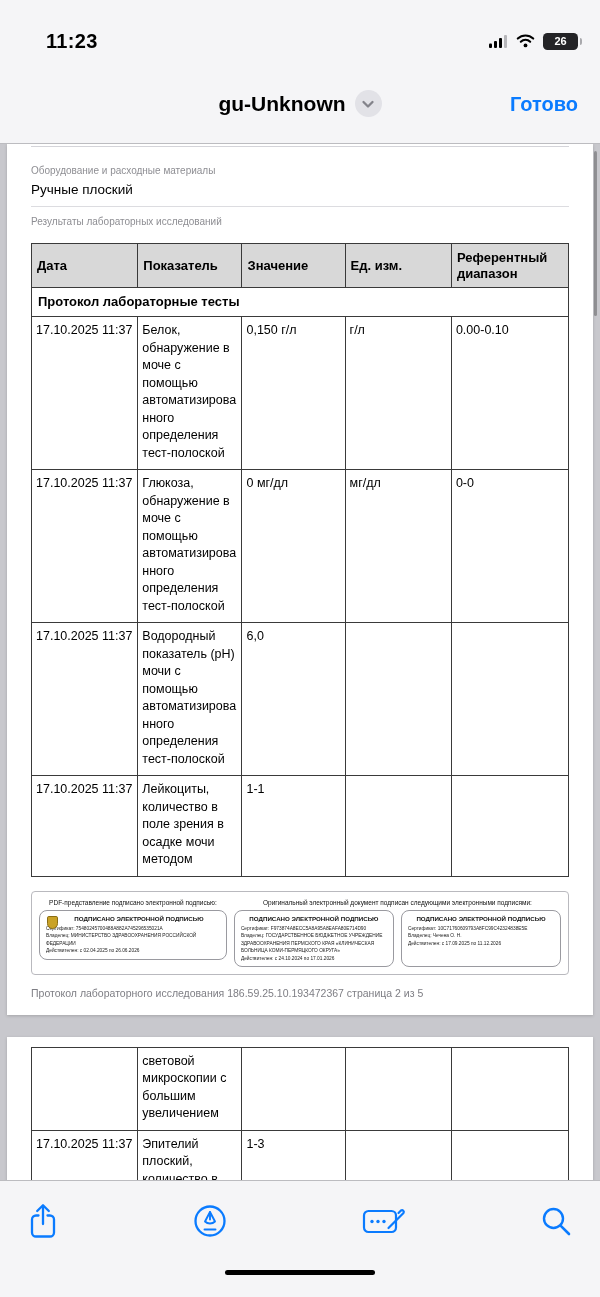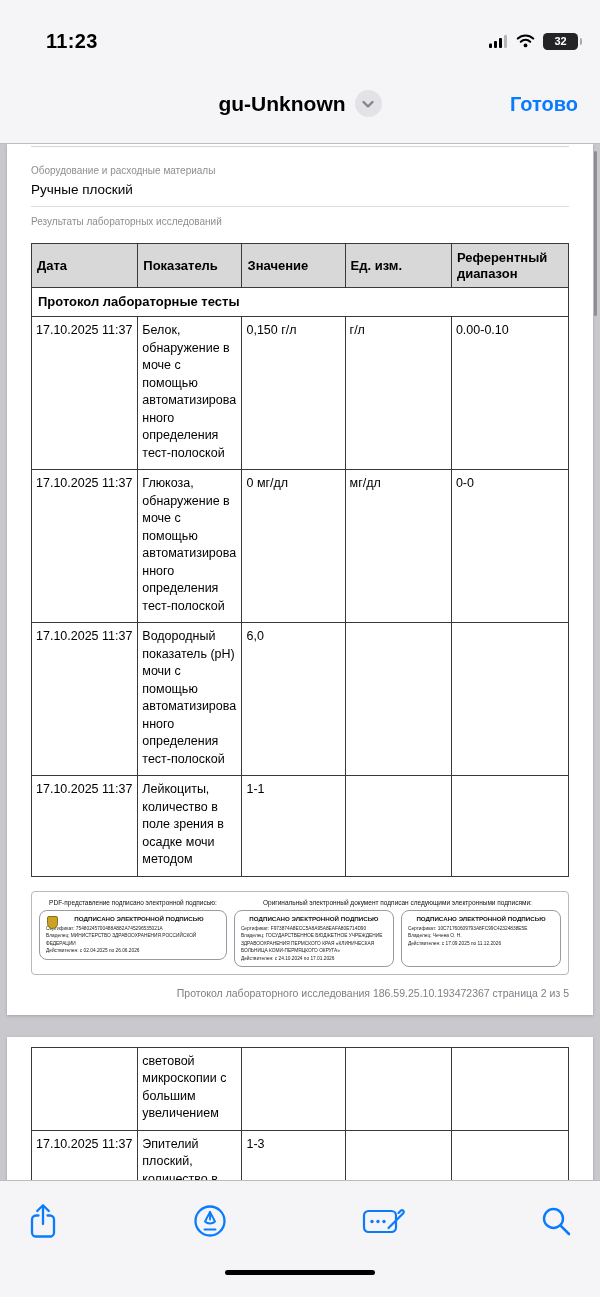--- a/index.html
+++ b/index.html
@@ -47,21 +47,21 @@
   .sig-left { width:36%; }
   .sig-right { flex:1; }
   .sig-header { font-size:6.5px; text-align:center; margin:2px 0 4px; color:#111; }
   .sig-box { border:1px solid #9a9aa0; border-radius:8px; padding:4px 6px; background:#fff; position:relative; }
   .sig-title { font-size:6.2px; font-weight:700; text-align:center; margin-bottom:3px; color:#111; }
   .sig-line { font-size:4.8px; color:#222; line-height:1.55; }
   .sig-right-boxes { display:flex; gap:7px; }
   .sig-right-boxes .sig-box { flex:1; }
   .emblem { position:absolute; left:7px; top:5px; width:11px; height:13px; background:#c9a227; border:1px solid #8a6d14; border-radius:2px 2px 6px 6px; }
   .sig-left .sig-title { padding:0 4px 0 16px; }
-  .doc-footer { margin-top:12px; font-size:10.5px; color:#7e7e84;text-align:right; }
+  .doc-footer { margin-top:12px; font-size:10.5px; color:#7e7e84; }
 
   
   .bottom-bar { flex:0 0 117px; background:#f5f5f7; border-top:1px solid #bcbcc0; display:flex; flex-direction:column; }
   .toolbar-icons { height:80px; display:flex; align-items:center; justify-content:space-between; padding:0 28px; }
   .toolbar-icons button { border:none; background:none; cursor:pointer; padding:0; display:flex; align-items:center; }
   .home-indicator { width:150px; height:5px; background:#000; border-radius:3px; margin:9px auto 0; }
 </style>
 </head>
 <body>
 
@@ -75,21 +75,21 @@
         <rect x="5" y="6" width="3" height="7" rx="1" fill="#000"></rect>
         <rect x="10" y="3" width="3" height="10" rx="1" fill="#000"></rect>
         <rect x="15" y="0" width="3" height="13" rx="1" fill="#b6b6ba"></rect>
       </svg>
       <svg width="19" height="14" viewBox="0 0 19 14">
         <path d="M1.8 4.6 A11 11 0 0 1 17.2 4.6" fill="none" stroke="#000" stroke-width="2.1" stroke-linecap="round"></path>
         <path d="M4.8 7.7 A6.8 6.8 0 0 1 14.2 7.7" fill="none" stroke="#000" stroke-width="2.1" stroke-linecap="round"></path>
         <circle cx="9.5" cy="11.4" r="1.9" fill="#000"></circle>
       </svg>
       <div class="battery">
-        <span>32</span>
+        <span>26</span>
         <i class="tip"></i>
       </div>
     </div>
   </div>
 
   <div class="nav-bar">
     <div class="nav-center">
       <span class="nav-title">gu-Unknown</span>
       <button class="title-chevron">
         <svg width="16" height="16" viewBox="0 0 16 16">

